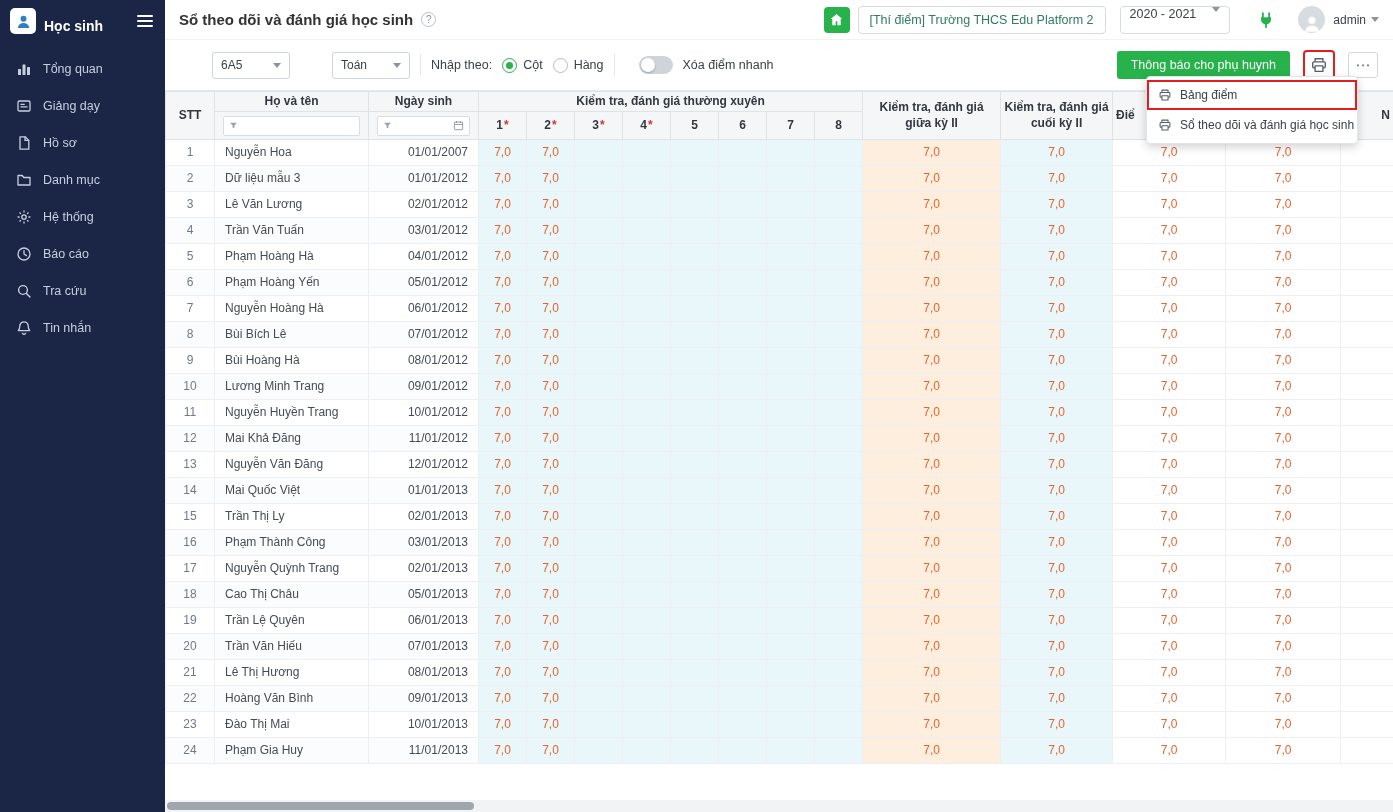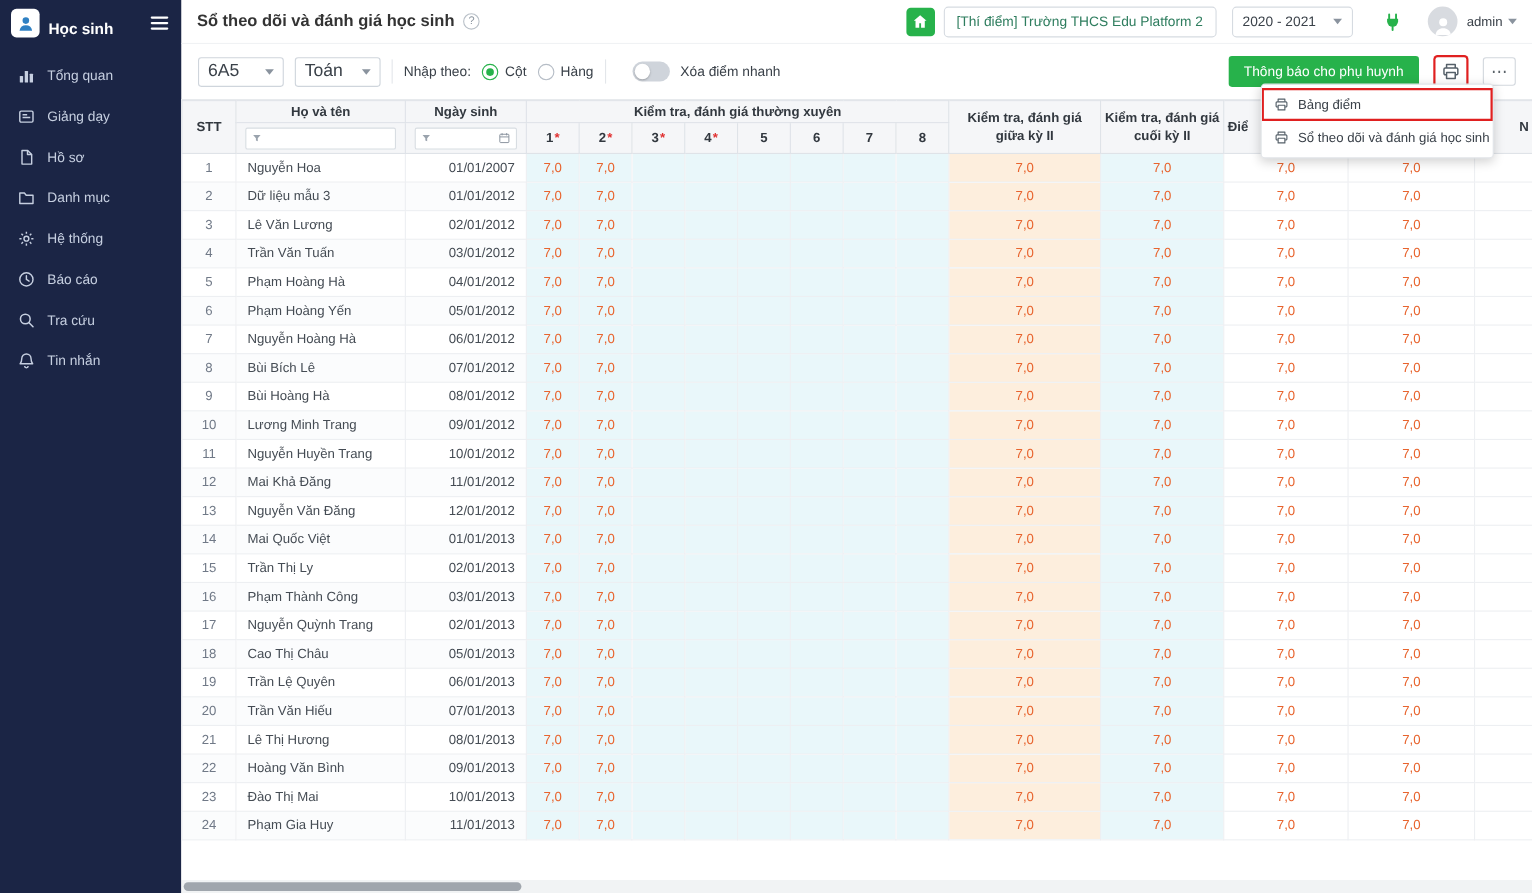--- a/index.html
+++ b/index.html
@@ -21,29 +21,29 @@
 
   
   .main { flex:1; min-width:0; display:flex; flex-direction:column; position:relative; background:#fff; }
 
   .topbar { height:40px; display:flex; align-items:center; gap:8px; padding:0 14px; border-bottom:1px solid #f0f2f4; }
   .page-title { font-size:15px; font-weight:bold; color:#333; white-space:nowrap; }
   .help { width:15px; height:15px; border-radius:50%; border:1px solid #b9c0c8; color:#8a939e; font-size:10px; display:flex; align-items:center; justify-content:center; cursor:pointer; }
   .sp { flex:1; }
   .home-btn { width:26px; height:26px; background:var(--accent-green,#27b24b); border-radius:4px; display:flex; align-items:center; justify-content:center; cursor:pointer; }
   .school { height:28px; border:1px solid #d6dbe1; border-radius:4px; padding:0 11px; display:flex; align-items:center; font-size:12.5px; color:#2e7d5e; white-space:nowrap; }
-  .yearsel { height:28px; border:1px solid #d6dbe1; border-radius:4px; padding:0 9px; margin-left:6px; display:flex; align-items:center; gap:16px; font-size:12.5px; color:#3a4149; cursor:pointer; }
+  .yearsel { height:28px; border:1px solid #d6dbe1; border-radius:4px; padding:0 9px; margin-left:6px; display:flex; align-items:flex-start; gap:16px; font-size:12.5px; color:#3a4149; cursor:pointer; }
   .caret { width:0; height:0; border-left:4px solid transparent; border-right:4px solid transparent; border-top:5px solid #8a939e; display:inline-block; }
   .plug { margin-left:18px; display:flex; cursor:pointer; }
   .avatar { width:27px; height:27px; border-radius:50%; background:#d8dbe0; margin-left:14px; display:flex; align-items:flex-end; justify-content:center; overflow:hidden; cursor:pointer; }
   .uname { display:flex; align-items:center; gap:5px; font-size:12px; color:#3a4149; cursor:pointer; }
 
   
   .toolbar { height:50px; display:flex; align-items:center; gap:10px; padding:0 15px; }
-  .select { height:27px; min-width:78px; border:1px solid #cfd5dc; border-radius:3px; padding:0 8px; display:flex; align-items:center; justify-content:space-between; gap:8px; font-size:16px; color:#3a4149; cursor:pointer; }
+  .select { height:27px; min-width:78px; border:1px solid #cfd5dc; border-radius:3px; padding:0 8px; display:flex; align-items:center; justify-content:space-between; gap:8px; font-size:12px; color:#3a4149; cursor:pointer;margin-left:32px; }
   .vsep { width:1px; height:22px; background:#e3e6ea; }
   .tb-label { font-size:12.5px; color:#3a4149; white-space:nowrap; }
   .radio-wrap { display:flex; align-items:center; gap:6px; font-size:12.5px; color:#3a4149; cursor:pointer; }
   .radio { width:15px; height:15px; border-radius:50%; border:1px solid #b6bdc6; background:#fff; display:inline-flex; align-items:center; justify-content:center; }
   .radio.checked { border-color:var(--accent-green,#27b24b); }
   .radio.checked i { width:7px; height:7px; border-radius:50%; background:var(--accent-green,#27b24b); }
   .toggle { width:34px; height:18px; border-radius:9px; background:#cfd4db; position:relative; margin-left:14px; cursor:pointer; }
   .toggle i { position:absolute; left:2px; top:2px; width:14px; height:14px; border-radius:50%; background:#fff; box-shadow:0 1px 2px rgba(0,0,0,.25); }
   .notify { height:28px; border:none; background:var(--accent-green,#27b24b); color:#fff; font-size:12.5px; border-radius:3px; padding:0 14px; font-family:inherit; cursor:pointer; white-space:nowrap; }
   .pbtn { width:28px; height:26px; display:flex; align-items:center; justify-content:center; border-radius:2px; background:#fff; cursor:pointer; }

